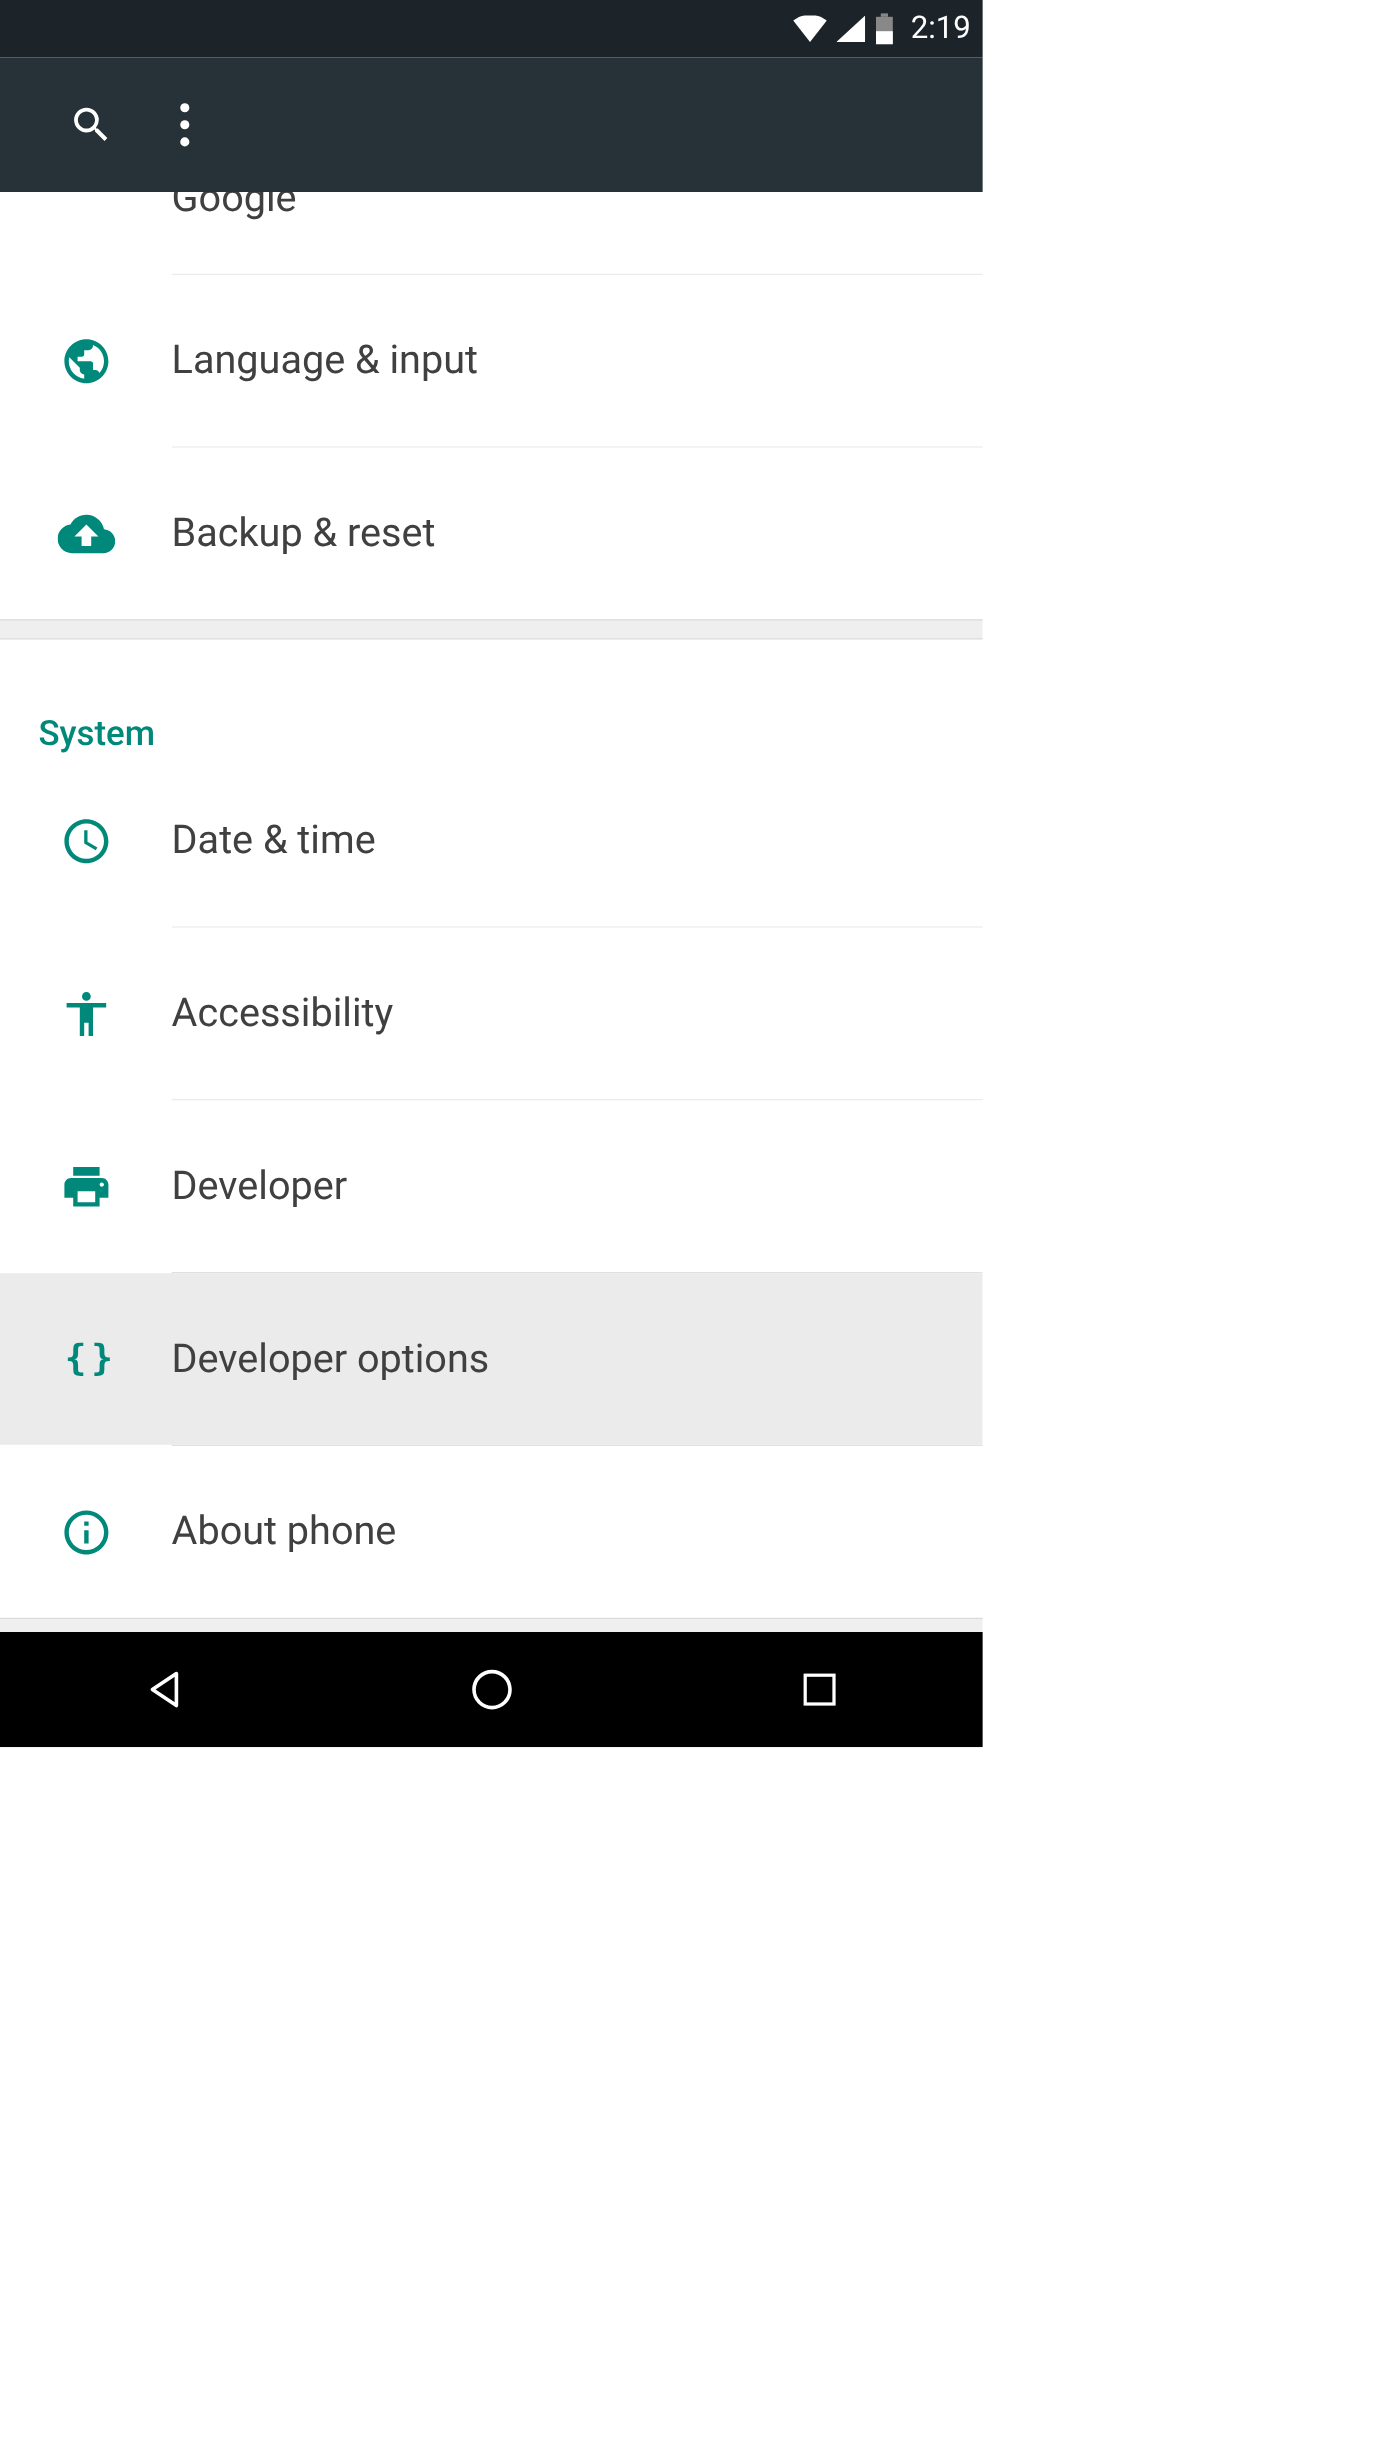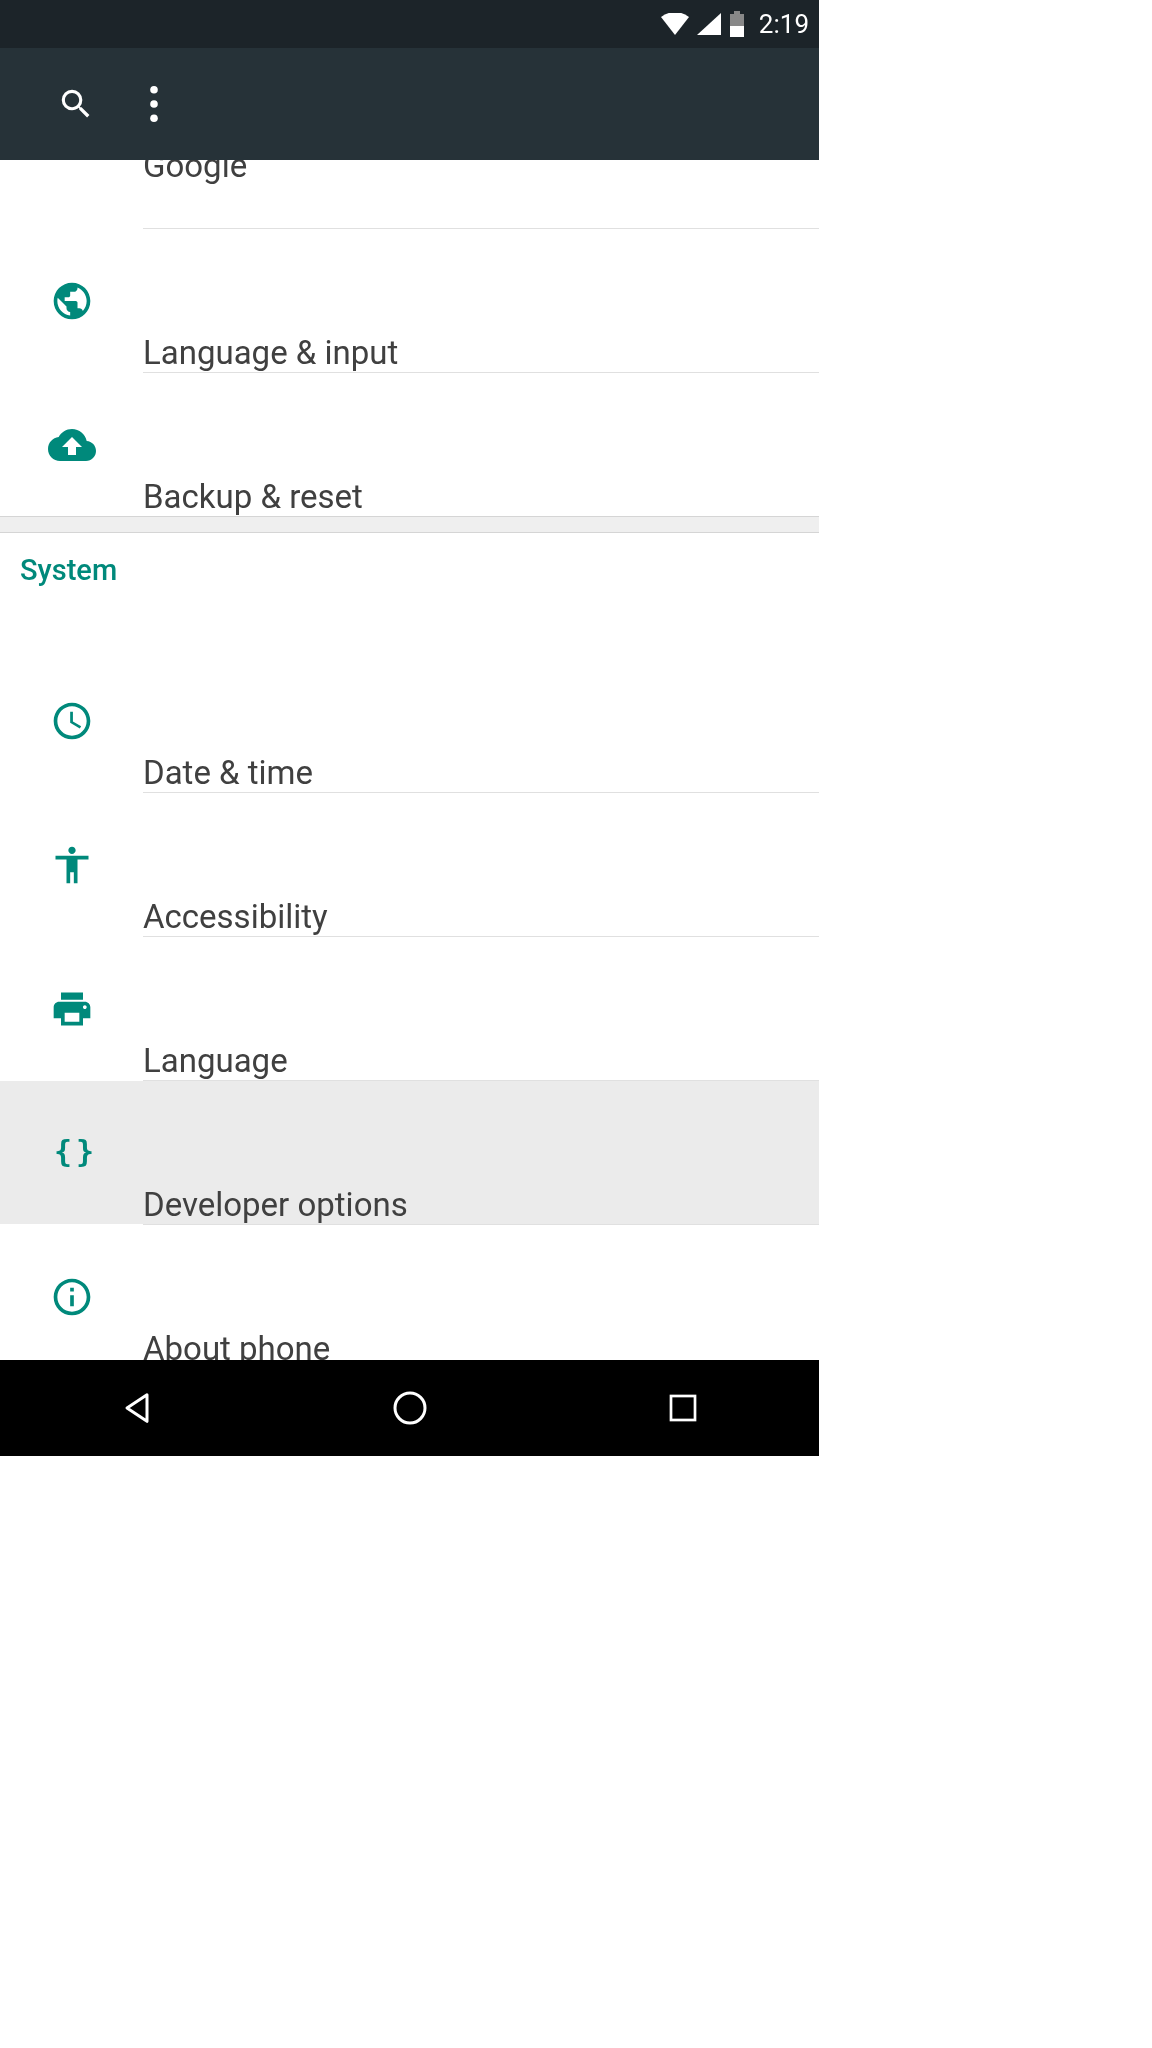--- a/index.html
+++ b/index.html
@@ -53,21 +53,21 @@
       position: absolute;
       top: 160px;
       left: 0;
       right: 0;
       bottom: 96px;
       overflow: hidden;
       background: #fff;
     }
     .settings-item {
       display: flex;
-      align-items: flex-end;
+      align-items: center;
       height: 143px;
       background: #fff;
       position: relative;
     }
     .settings-item.partial {
       height: 68px;
       align-items: flex-start;
       overflow: hidden;
     }
     .settings-item.highlighted {
@@ -104,24 +104,23 @@
     }
     .section-gap {
       height: 17px;
       background: #efefef;
       border-top: 1px solid #d5d5d5;
       border-bottom: 1px solid #d5d5d5;
     }
     .section-header {
       height: 96px;
       display: flex;
-      align-items: flex-start;
-      padding-left: 20px;
-      background: #fff;
-      margin-top: 20px;
+      align-items: flex-end;
+      padding-left: 32px;
+      background: #fff;
     }
     .section-header-text {
       color: #00897b;
       font-size: 29px;
       font-weight: 500;
     }
     .navbar {
       position: absolute;
       bottom: 0;
       left: 0;
@@ -238,21 +237,21 @@
     <div class="label-slot">Accessibility</div>
   </div>
   <div class="divider"></div>
 
   <div class="settings-item">
     <div class="icon-slot">
       <svg class="teal-icon" width="44" height="44" viewBox="0 0 24 24">
           <path d="M19 8H5c-1.66 0-3 1.34-3 3v6h4v4h12v-4h4v-6c0-1.66-1.34-3-3-3zm-3 11H8v-5h8v5zm3-7c-.55 0-1-.45-1-1s.45-1 1-1 1 .45 1 1-.45 1-1 1zm-1-9H6v4h12V3z" fill="#00897b"></path>
         </svg>
     </div>
-    <div class="label-slot">Language</div>
+    <div class="label-slot">Developer</div>
   </div>
   <div class="divider"></div>
 
   <div class="settings-item highlighted">
     <div class="icon-slot">
       <svg class="teal-icon" width="40" height="30" viewBox="0 0 40 30">
         <text x="2" y="24" font-size="30" font-weight="bold" fill="#00897b" font-family="monospace">{</text>
         <text x="24" y="24" font-size="30" font-weight="bold" fill="#00897b" font-family="monospace">}</text>
       </svg>
     </div>

